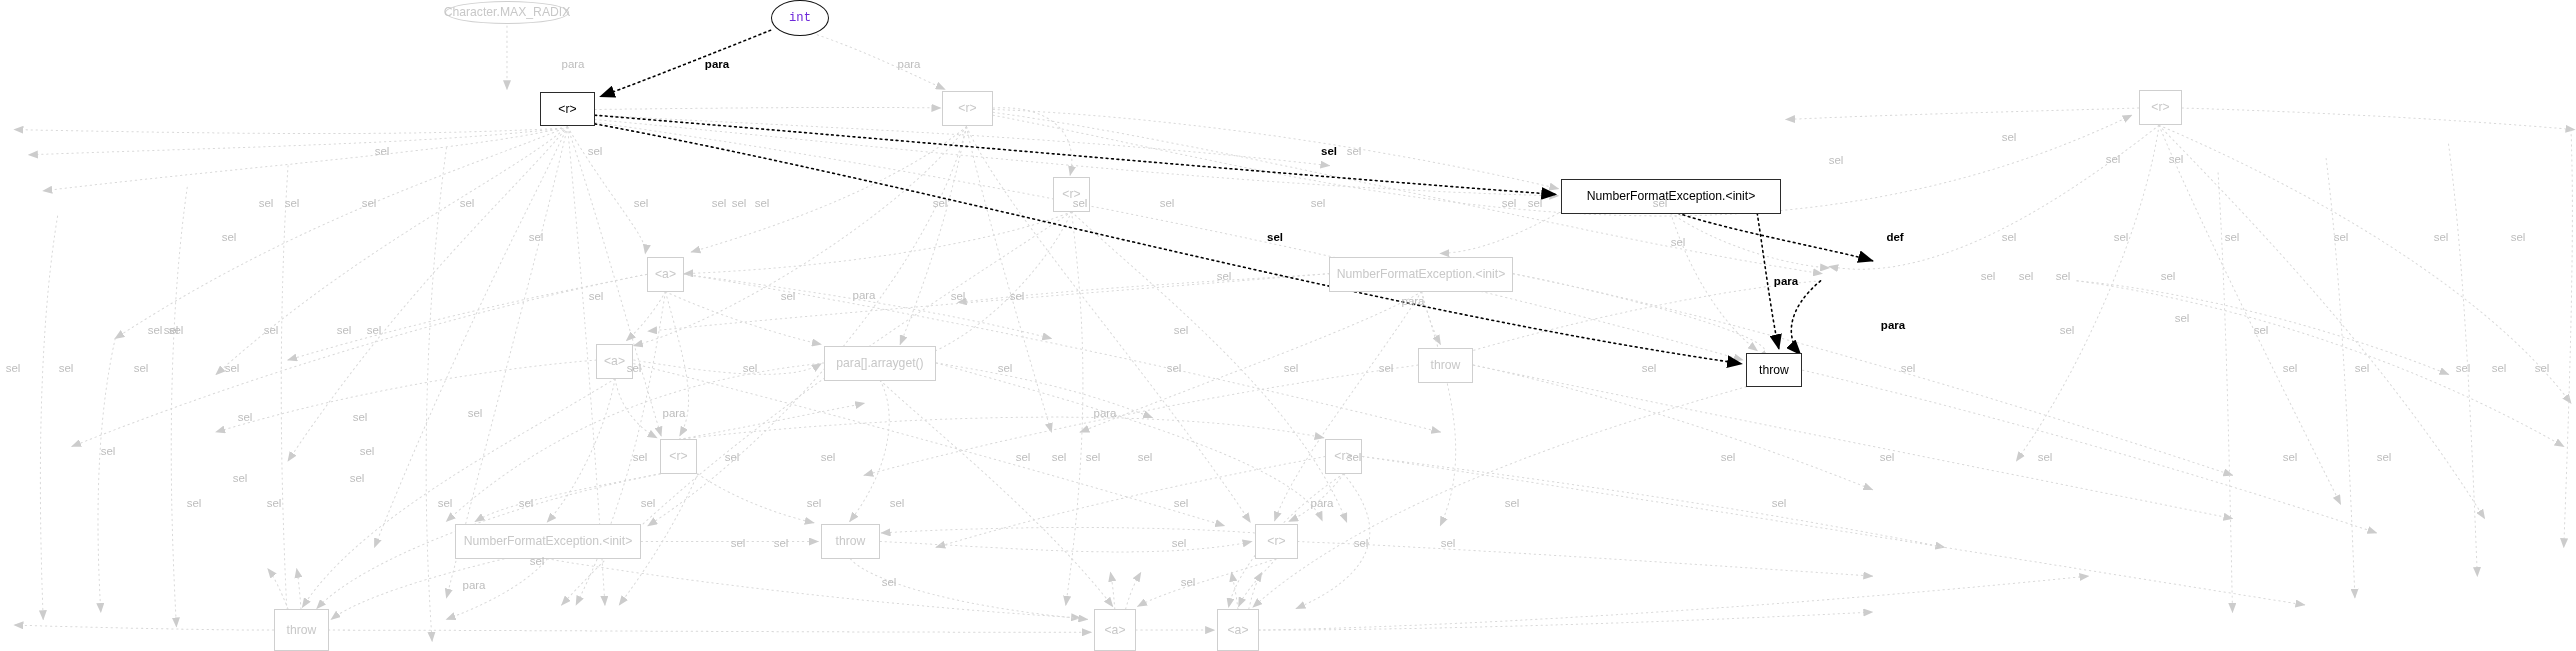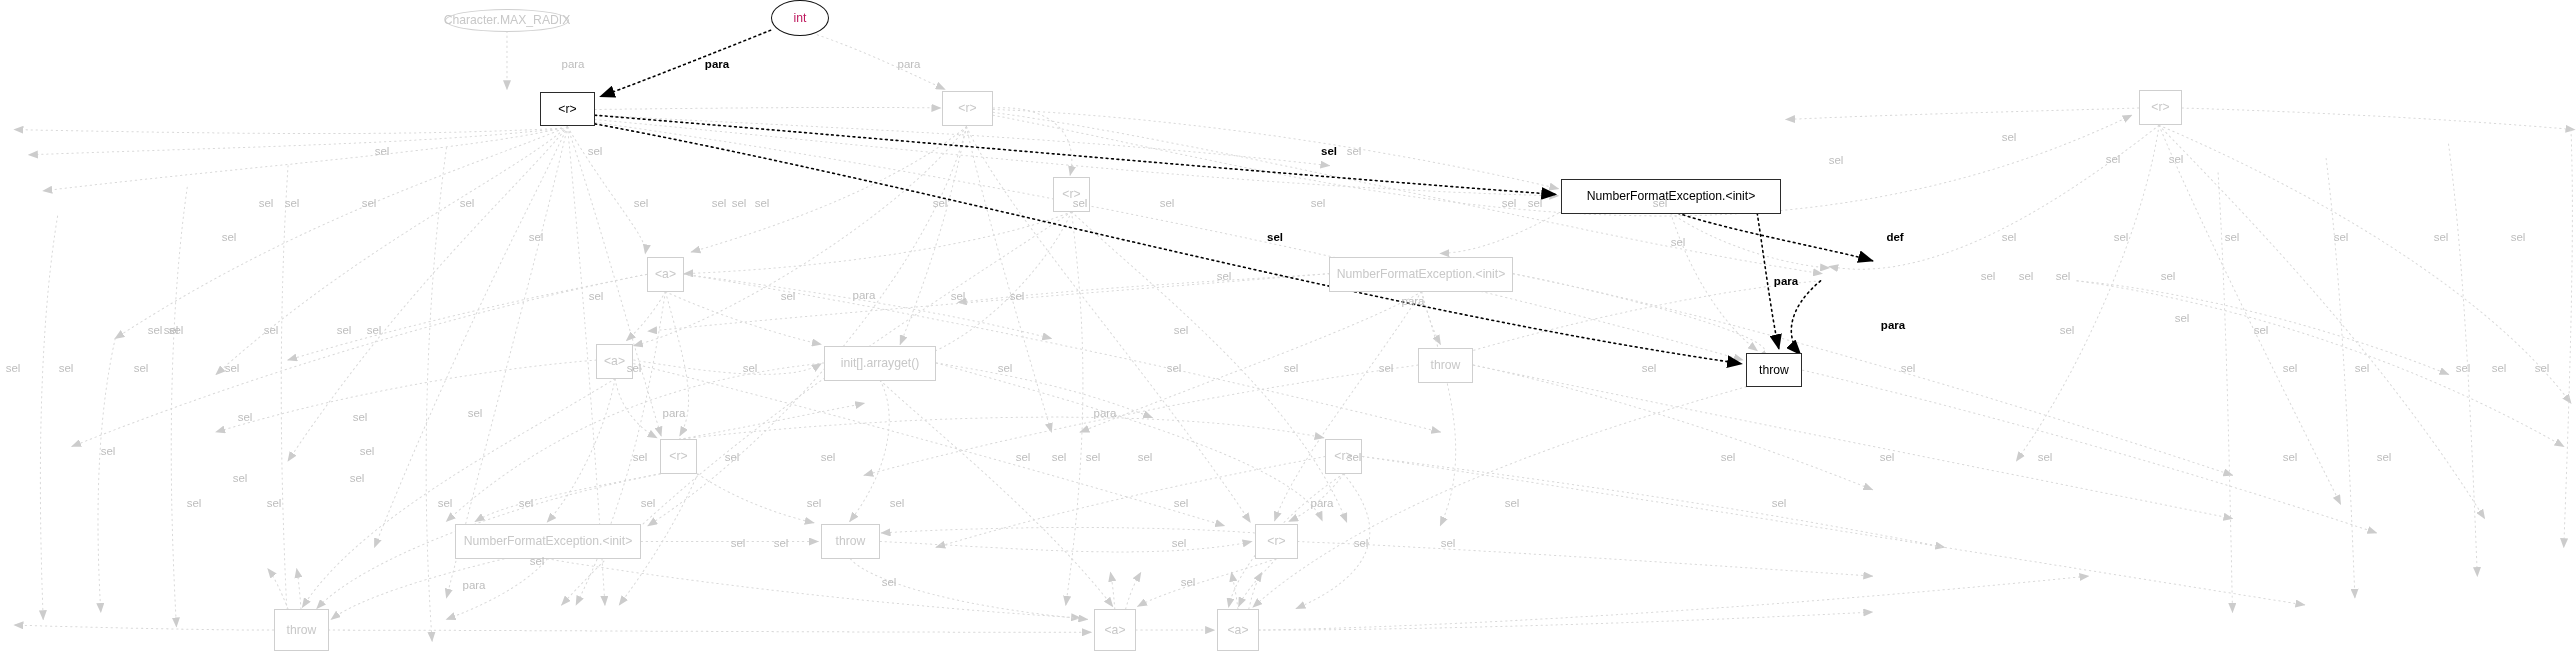--- a/index.html
+++ b/index.html
@@ -54,21 +54,22 @@
   }
   .node-ellipse {
     border: 0.7px solid #cfcfcf;
     background: #ffffff;
     color: #c8c8c8;
     border-radius: 50%;
     font-size: 12.2px;
   }
   .node-ellipse.active {
     border: 1.4px solid #111111;
-    color: #be185d;
+    color: #6d28d9;
+    font-family: Liberation Mono, monospace;
   }
   .edge-label {
     position: absolute;
     color: #bdbdbd;
     font-size: 11.5px;
     white-space: nowrap;
     line-height: 1;
     transform: translate(-50%, -50%);
   }
   .edge-label.active {
@@ -217,31 +218,31 @@
       <path d="M1070,42 C1000,70 900,110 834,134"></path>
       <path d="M826,160 C1200,190 1750,240 2160,270"></path>
       <path d="M826,172 C1300,260 1900,430 2418,505"></path>
       <path d="M2330,296 C2400,320 2560,350 2600,362"></path>
       <path d="M2440,296 C2450,360 2460,440 2470,484"></path>
       <path d="M2528,390 C2480,430 2480,470 2500,492"></path>
     </g>
   </svg>
 
   <div id="node-layer">
-      <div class="node node-ellipse" style="left: 445px; top: 9px; width: 124px; height: 23px;">Character.MAX_RADIX</div>
+      <div class="node node-ellipse" style="left: 445px; top: 1px; width: 124px; height: 23px;">Character.MAX_RADIX</div>
       <div class="node node-ellipse active" style="left: 771px; top: 0px; width: 58px; height: 36px;">int</div>
       <div class="node node-box active" style="left: 540px; top: 92px; width: 55px; height: 34px;">&lt;r&gt;</div>
       <div class="node node-box" style="left: 942px; top: 91px; width: 51px; height: 35px;">&lt;r&gt;</div>
       <div class="node node-box" style="left: 2139px; top: 90px; width: 43px; height: 35px;">&lt;r&gt;</div>
       <div class="node node-box active" style="left: 1561px; top: 179px; width: 220px; height: 35px;">NumberFormatException.&lt;init&gt;</div>
       <div class="node node-box" style="left: 1053px; top: 177px; width: 37px; height: 35px;">&lt;r&gt;</div>
       <div class="node node-box" style="left: 647px; top: 257px; width: 37px; height: 35px;">&lt;a&gt;</div>
       <div class="node node-box" style="left: 1329px; top: 257px; width: 184px; height: 35px;">NumberFormatException.&lt;init&gt;</div>
       <div class="node node-box" style="left: 596px; top: 344px; width: 37px; height: 35px;">&lt;a&gt;</div>
-      <div class="node node-box" style="left: 824px; top: 346px; width: 112px; height: 35px;">init[].arrayget()</div>
+      <div class="node node-box" style="left: 824px; top: 346px; width: 112px; height: 35px;">para[].arrayget()</div>
       <div class="node node-box" style="left: 1418px; top: 348px; width: 55px; height: 35px;">throw</div>
       <div class="node node-box active" style="left: 1746px; top: 353px; width: 56px; height: 34px;">throw</div>
       <div class="node node-box" style="left: 660px; top: 439px; width: 37px; height: 35px;">&lt;r&gt;</div>
       <div class="node node-box" style="left: 1325px; top: 439px; width: 37px; height: 35px;">&lt;r&gt;</div>
       <div class="node node-box" style="left: 455px; top: 524px; width: 186px; height: 35px;">NumberFormatException.&lt;init&gt;</div>
       <div class="node node-box" style="left: 821px; top: 524px; width: 59px; height: 35px;">throw</div>
       <div class="node node-box" style="left: 1255px; top: 524px; width: 43px; height: 35px;">&lt;r&gt;</div>
       <div class="node node-box" style="left: 274px; top: 609px; width: 55px; height: 42px;">throw</div>
       <div class="node node-box" style="left: 1094px; top: 609px; width: 42px; height: 42px;">&lt;a&gt;</div>
       <div class="node node-box" style="left: 1217px; top: 609px; width: 42px; height: 42px;">&lt;a&gt;</div>

